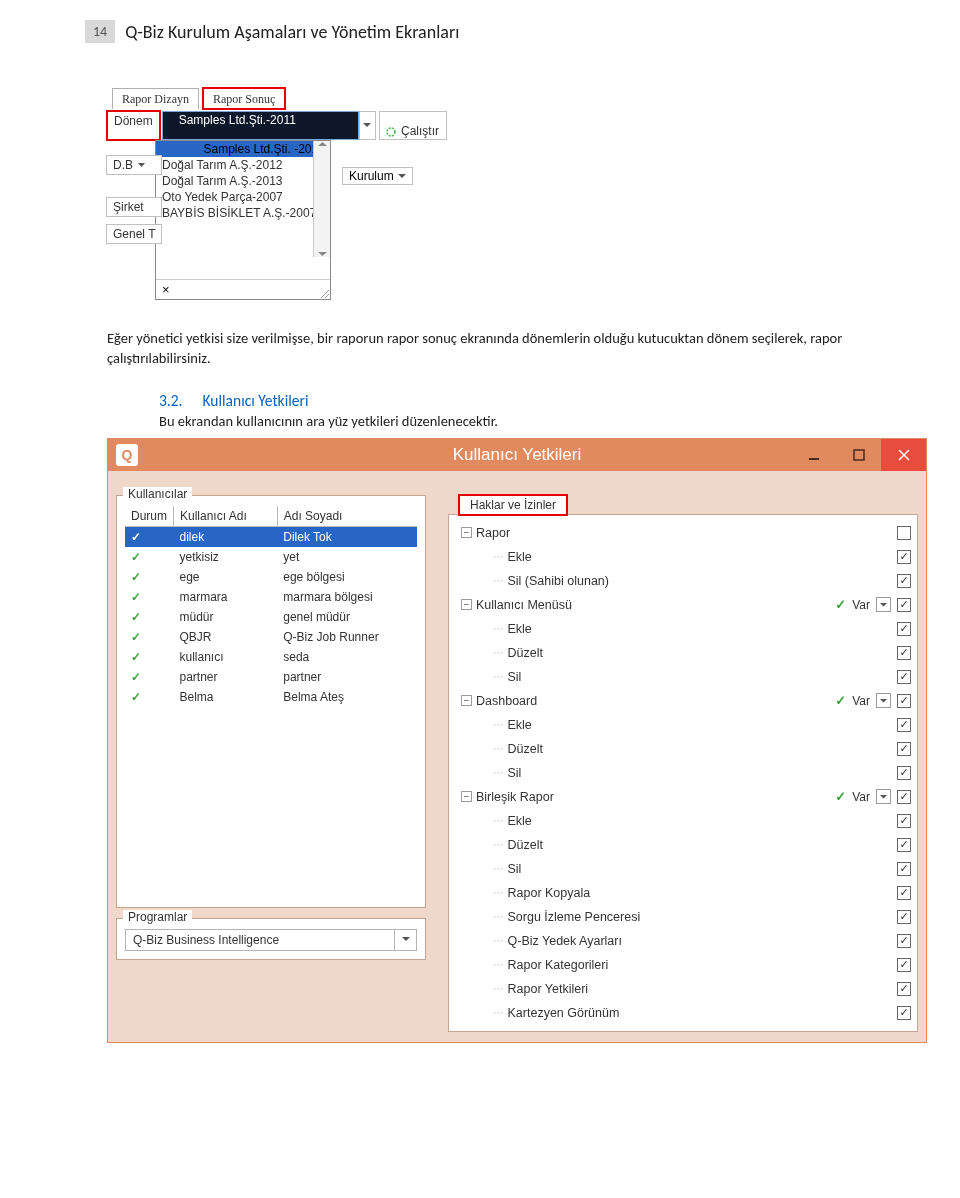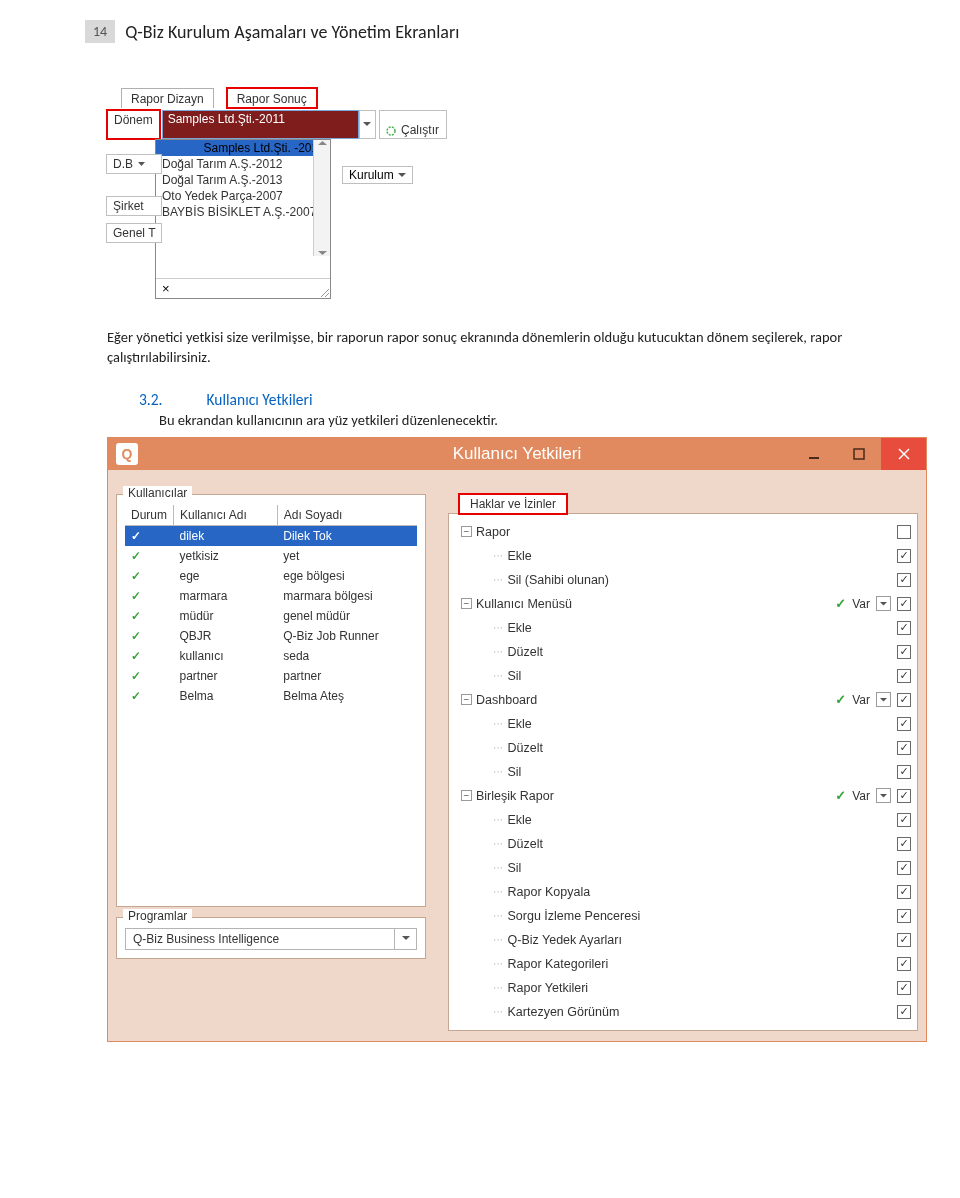--- a/index.html
+++ b/index.html
@@ -31,22 +31,23 @@
     }
     .screenshot1 {
       margin-left: 22px;
       width: 340px;
       font-family: Tahoma, sans-serif;
       font-size: 12px;
       margin-bottom: 28px;
     }
     .s1-tabs {
       display: flex;
-      gap: 13px;
-      margin-left: 14px;
+      gap: 4px;
+      margin-left: 5px;
+      font-family: Liberation Serif, serif;
     }
     .s1-tab {
       background: #fff;
       border: 1px solid #b0b0b0;
       border-bottom: none;
       padding: 3px 9px 2px 9px;
       font-size: 12px;
       color: #333;
     }
     .s1-tab.redbox { outline: 2px solid #e60000; outline-offset: -1px; }
@@ -58,23 +59,23 @@
     .s1-label {
       border: 1px solid #bfbfbf;
       padding: 2px 6px;
       background: #fff;
       font-size: 12px;
       color: #333;
       min-width: 46px;
     }
     .s1-label.redbox { outline: 2px solid #e60000; outline-offset: -1px; }
     .s1-textfield {
-      background: #7f1d1d;
+      background: #0f172a;
       color: #fff;
-      padding: 1px 5px;
+      padding: 1px 16px;
       font-size: 12px;
       border: 1px solid #7ba7db;
       flex: 1;
       margin-left: 2px;
     }
     .s1-dd-arrow {
       width: 17px;
       background: #fff;
       border: 1px solid #bfbfbf;
       display: flex;
@@ -152,22 +153,22 @@
     .s1-left-labels .s1-label { min-width: 32px; }
     .body-text {
       font-size: 14.5px;
       color: #222;
       line-height: 1.4;
       margin-left: 22px;
       margin-bottom: 22px;
     }
     .sec-row {
       display: flex;
-      gap: 44px;
-      margin-left: 54px;
+      gap: 20px;
+      margin-left: 74px;
       margin-bottom: 2px;
     }
     .sec-num, .sec-title {
       color: #0563c1;
       font-size: 15.5px;
       font-weight: normal;
     }
     .body-text2 {
       font-size: 14.5px;
       color: #222;

